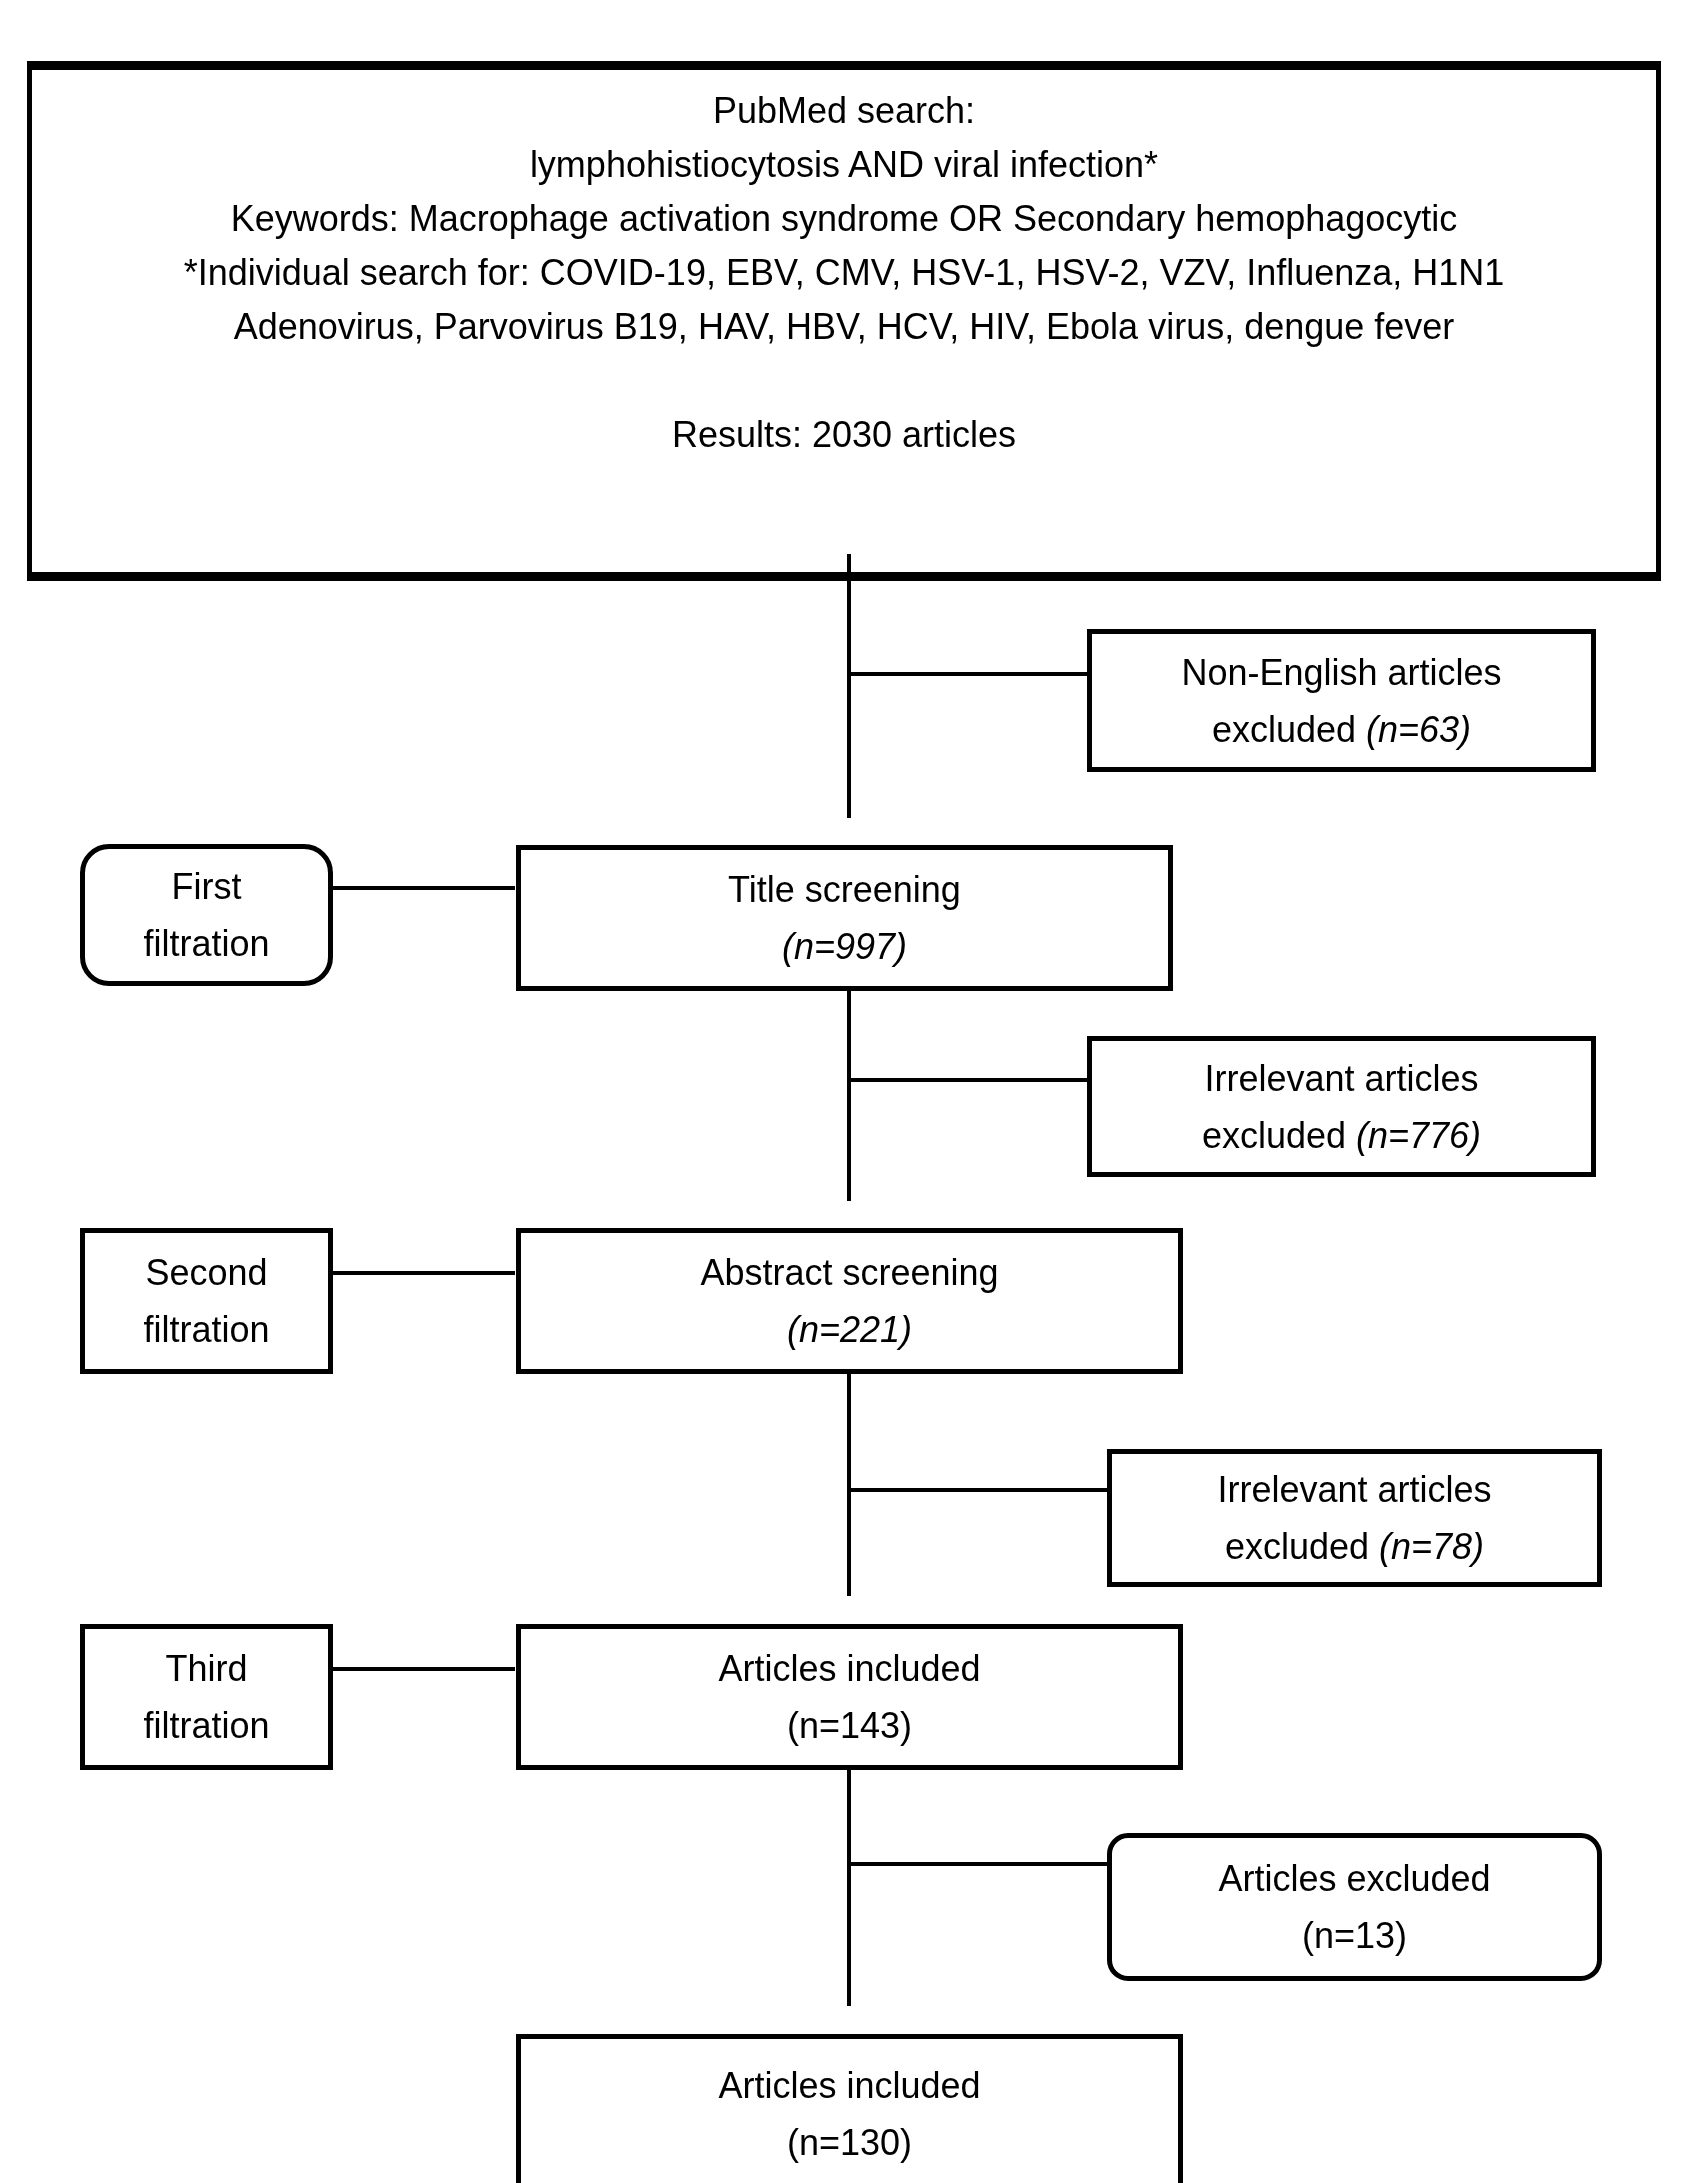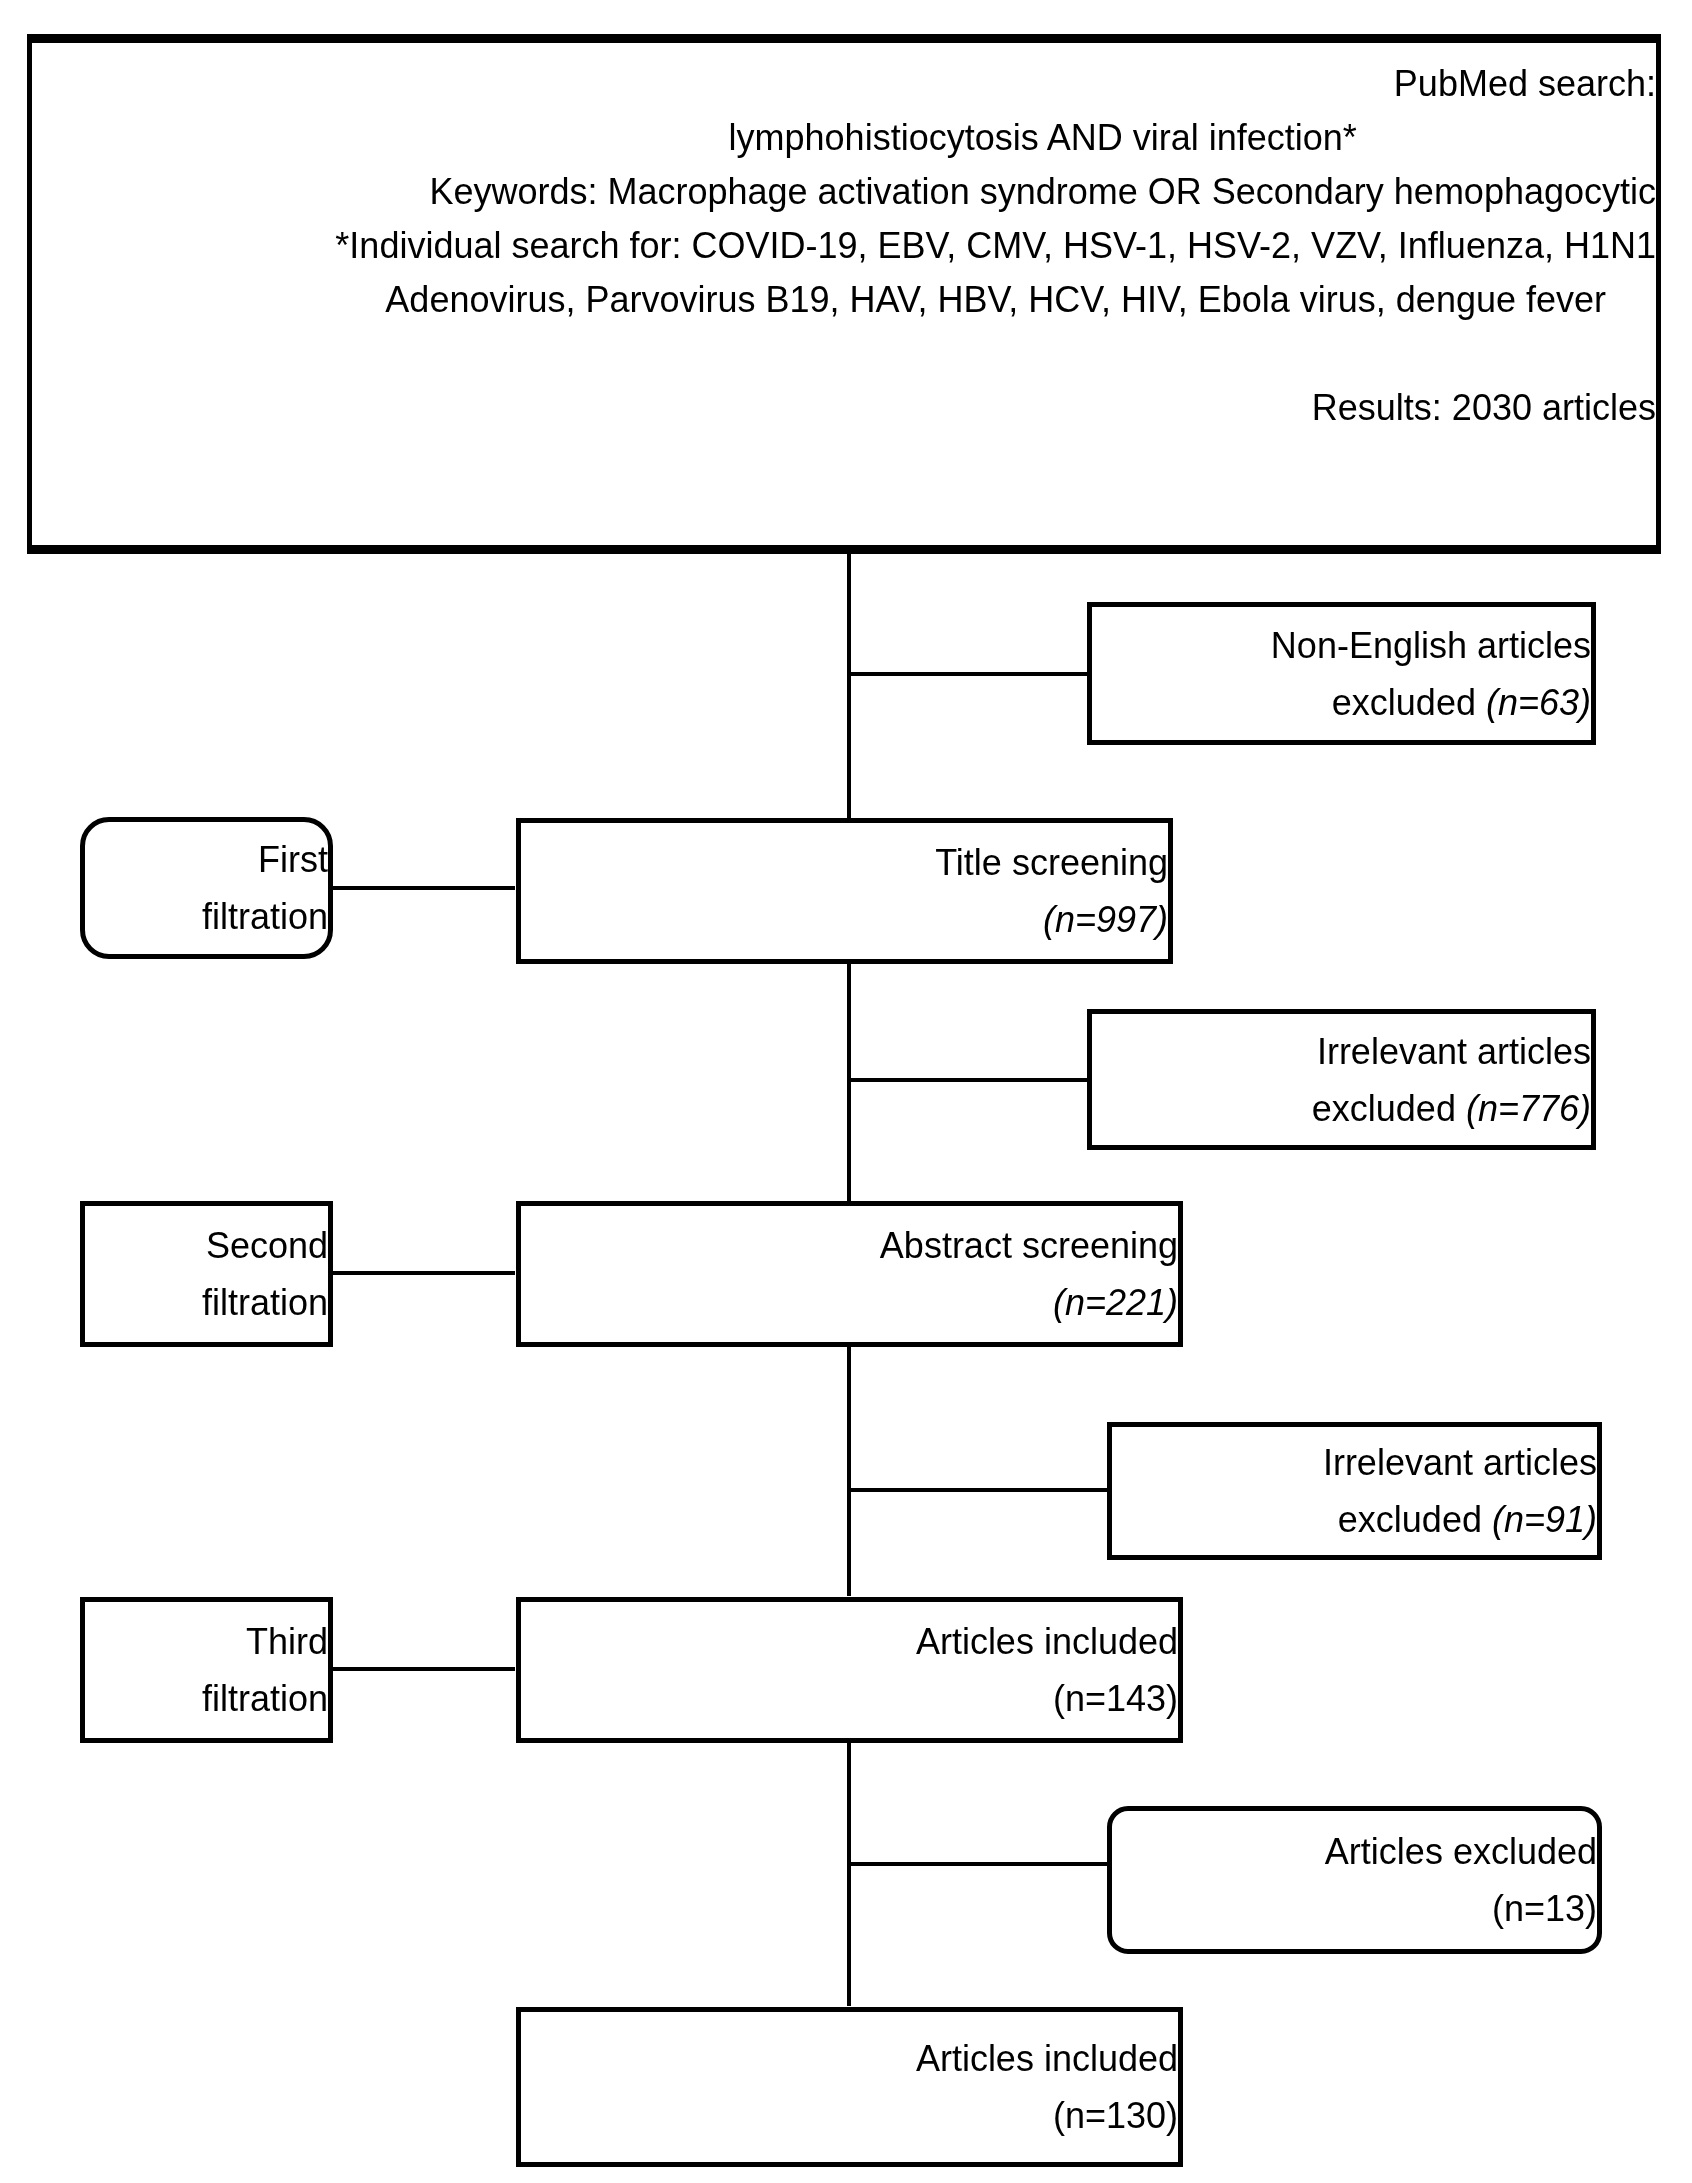--- a/index.html
+++ b/index.html
@@ -15,26 +15,27 @@
     font-family: "Liberation Sans", sans-serif;
     color: #000000;
   }
   .box {
     position: absolute;
     box-sizing: border-box;
     border: 5.8px solid #000000;
     background: #ffffff;
     display: flex;
     flex-direction: column;
-    align-items: flex-end;
+    align-items: center;
     justify-content: center;
     text-align: center;
     font-size: 36px;
     line-height: 57px;
     color: #000000;
+    margin-top: 27px;
   }
   .outer {
     border-width: 9.7px 5.8px;
     justify-content: flex-start;
     padding-top: 13.6px;
     line-height: 54px;
   }
   .outer .para { margin: 0; }
   .mt-keywords { margin-top: 43px; }
   .mt-search   { margin-top: 50px; }
@@ -111,21 +112,21 @@
   <div class="box" style="left:1087px; top:602px; width:509px; height:143px;">
     <div class="line">Non-English articles</div>
     <div class="line"><span>excluded </span><span class="italic">(n=63)</span></div>
   </div>
   <div class="box" style="left:1087px; top:1009px; width:509px; height:141px;">
     <div class="line">Irrelevant articles</div>
     <div class="line"><span>excluded </span><span class="italic">(n=776)</span></div>
   </div>
   <div class="box" style="left:1107px; top:1422px; width:495px; height:138px;">
     <div class="line">Irrelevant articles</div>
-    <div class="line"><span>excluded </span><span class="italic">(n=91)</span></div>
+    <div class="line"><span>excluded </span><span class="italic">(n=78)</span></div>
   </div>
   <div class="box" style="left:1107px; top:1806px; width:495px; height:148px;border-radius:21px;">
     <div class="line">Articles excluded</div>
     <div class="line"><span></span><span>(n=13)</span></div>
   </div>
 
 </div>
 
 
 </body></html>

